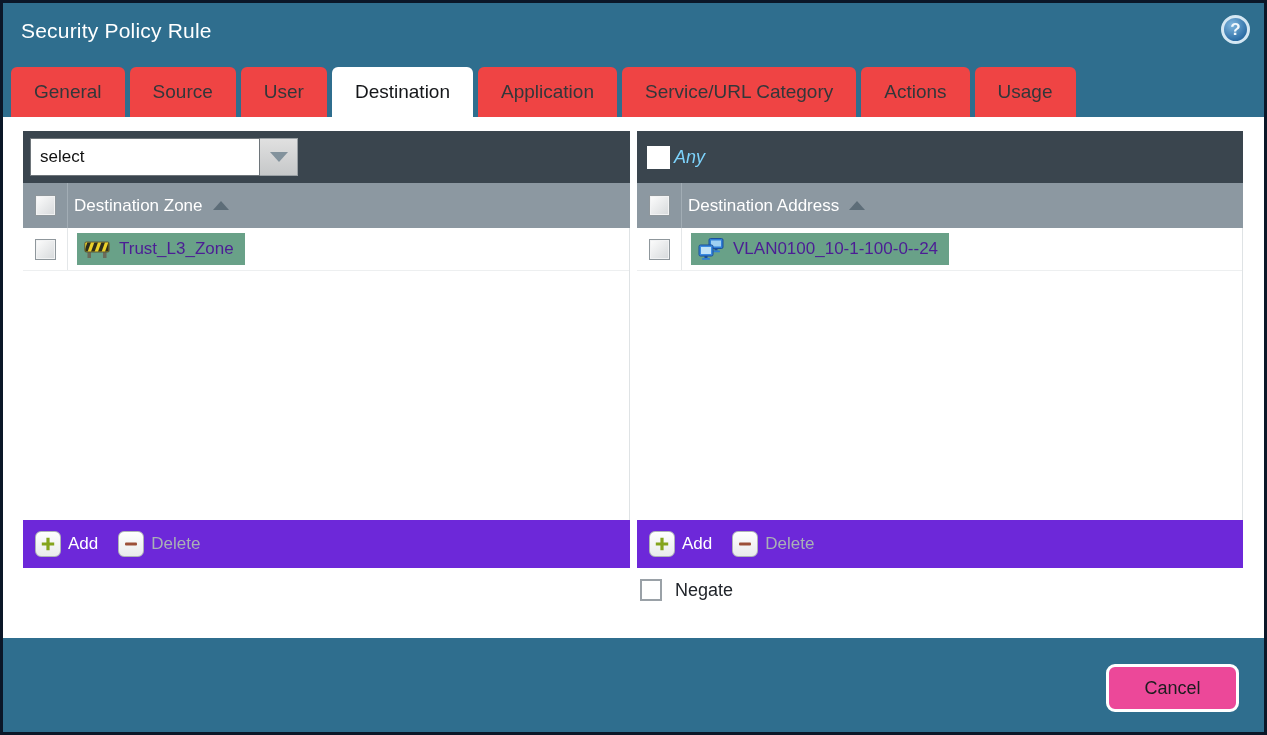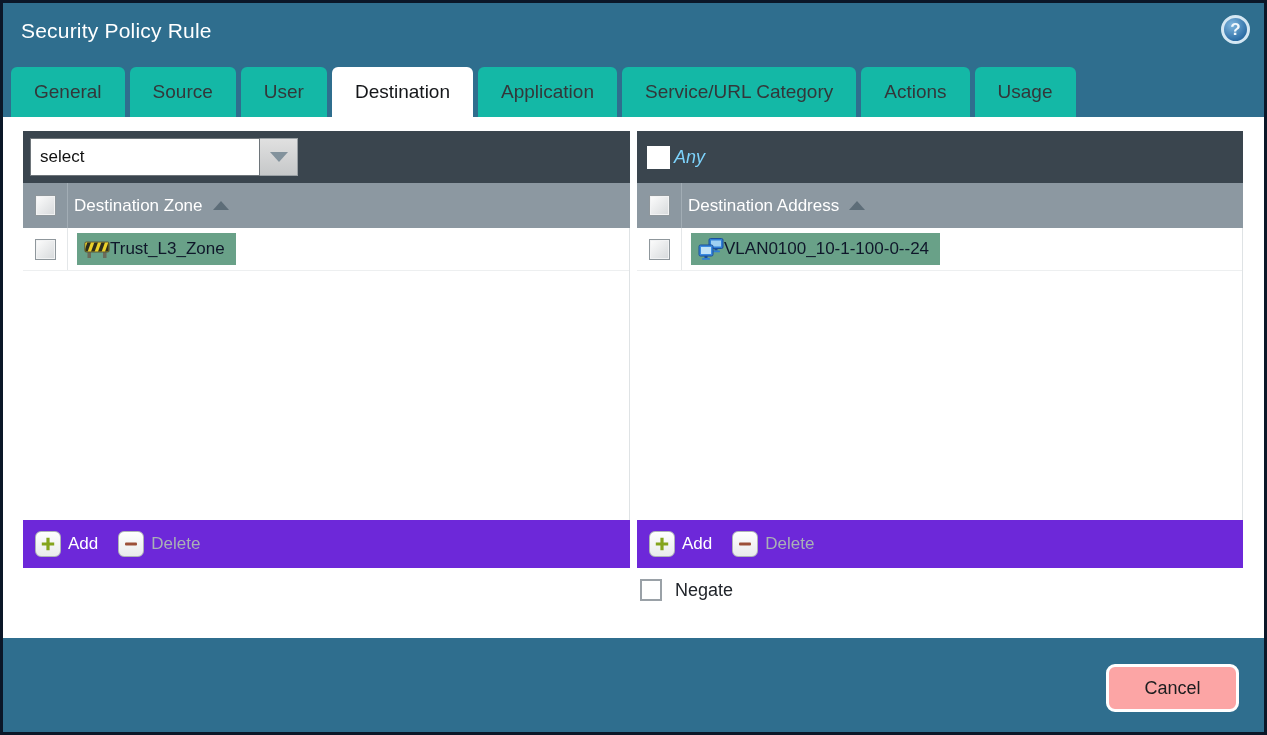--- a/index.html
+++ b/index.html
@@ -25,21 +25,21 @@
     display:flex;align-items:center;justify-content:center;cursor:pointer;
   }
 
   
   .tabbar{
     position:absolute;left:8px;top:64px;height:50px;right:8px;
     display:flex;gap:5px;align-items:flex-end;
   }
   .tab{
     height:50px;display:flex;align-items:center;
-    padding:0 23px;background:#14b8a6;color:#33373a;
+    padding:0 23px;background:#ef4444;color:#33373a;
     font-size:19px;border-radius:6px 6px 0 0;cursor:pointer;white-space:nowrap;
   }
   .tab.active{background:#ffffff;color:#141619;}
 
   
   .content{
     position:absolute;left:0;right:0;top:114px;bottom:94px;background:#ffffff;
   }
   .panel{
     position:absolute;top:14px;height:437px;
@@ -78,22 +78,22 @@
   }
   .cb-cell{width:44px;height:100%;display:flex;align-items:center;justify-content:center;flex:0 0 auto;}
   .col-header .cb-cell{border-right:1px solid #a2adb5;}
   .col-label{display:flex;align-items:center;gap:10px;margin-left:6px;cursor:pointer;}
   .sort-asc{width:0;height:0;border-left:8px solid transparent;border-right:8px solid transparent;border-bottom:9px solid #5d6d78;}
 
   .rows{flex:1 1 auto;background:#ffffff;border-right:1px solid #dfe3e5;overflow:hidden;}
   .row{height:42px;display:flex;align-items:center;border-bottom:1px solid #edeff0;}
   .row .cb-cell{border-right:1px solid #e4e7e9;}
   .pill{
-    margin-left:9px;height:32px;background:#69a188;color:#0f172a;
-    display:flex;align-items:center;gap:0;padding:0 11px 0 7px;
+    margin-left:9px;height:32px;background:#69a188;color:#4c1d95;
+    display:flex;align-items:center;gap:9px;padding:0 11px 0 7px;
     font-size:17px;cursor:pointer;white-space:nowrap;
   }
 
   .panel-toolbar{
     height:48px;background:#6d28d9;display:flex;align-items:center;
     padding-left:12px;gap:20px;flex:0 0 auto;
   }
   .tool{display:flex;align-items:center;gap:7px;cursor:pointer;}
   .tool-label{color:#ffffff;font-size:17px;}
   .tool.disabled .tool-label{color:#a9b0b5;}
@@ -111,21 +111,21 @@
 
   
   .footer{position:absolute;left:0;right:0;bottom:0;height:94px;background:#2f6e8e;}
   .btn{
     position:absolute;top:26px;height:48px;box-sizing:border-box;
     border:3px solid #ffffff;border-radius:9px;
     font-family:"Liberation Sans", sans-serif;font-size:18px;
     display:flex;align-items:center;justify-content:center;cursor:pointer;
   }
   .btn-ok{left:960px;width:131px;background:#6ea2b8;color:#0c1f2e;}
-  .btn-cancel{left:1103px;width:133px;background:#fca5a5;color:#1b1d1f;}
+  .btn-cancel{left:1103px;width:133px;background:#ec4899;color:#1b1d1f;}
 </style>
 </head>
 <body>
 
 <div class="dialog">
 
   <span class="title">Security Policy Rule</span>
   <div class="help">?</div>
 
   <div class="tabbar">

